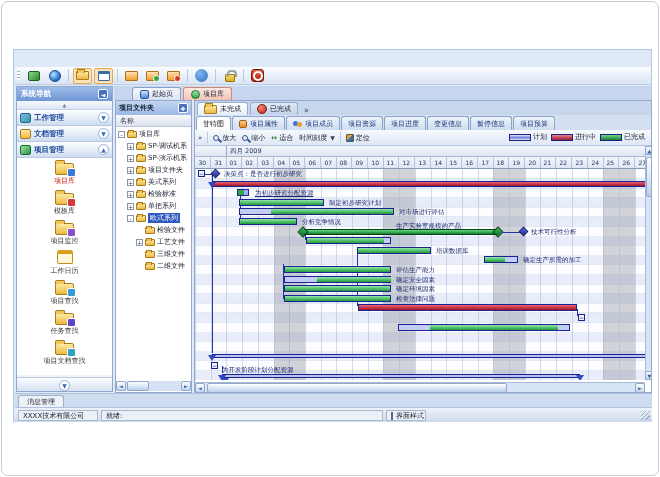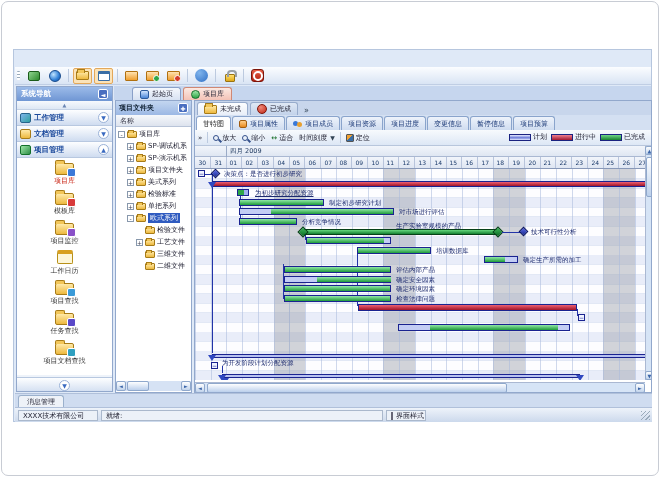--- a/index.html
+++ b/index.html
@@ -569,21 +569,21 @@
             <div class="gdone" style="left: 0px; width: 72px;"></div>
           </div>
           <div class="glabel" style="left: 241px; top: 77.8px;">培训数据库</div>
           <div class="gbar" style="left: 289px; top: 86.8px; width: 34px; height: 7px;">
             <div class="gdone" style="left: 0px; width: 20px;"></div>
           </div>
           <div class="glabel" style="left: 328px; top: 86.8px;">确定生产所需的加工</div>
           <div class="gbar" style="left: 89px; top: 96.8px; width: 107px; height: 7px;">
             <div class="gdone" style="left: 0px; width: 105px;"></div>
           </div>
-          <div class="glabel" style="left: 201px; top: 96.8px;">评估内部产品</div>
+          <div class="glabel" style="left: 201px; top: 96.8px;">评估生产能力</div>
           <div class="gbar" style="left: 89px; top: 106.8px; width: 107px; height: 7px;">
             <div class="gdone" style="left: 32px; width: 74px;"></div>
           </div>
           <div class="glabel" style="left: 201px; top: 106.8px;">确定安全因素</div>
           <div class="gbar" style="left: 89px; top: 115.8px; width: 107px; height: 7px;">
             <div class="gdone" style="left: 0px; width: 105px;"></div>
           </div>
           <div class="glabel" style="left: 201px; top: 115.8px;">确定环境因素</div>
           <div class="gbar" style="left: 89px; top: 125.8px; width: 107px; height: 7px;">
             <div class="gdone" style="left: 0px; width: 105px;"></div>
@@ -592,21 +592,21 @@
           <div class="gbar" style="left: 163px; top: 134.8px; width: 219px; height: 7px;">
             <div class="gred" style="left: 0px; width: 100%;"></div>
           </div>
           <div class="tbox" style="left: 383px; top: 144.8px;">−</div>
           <div class="gbar" style="left: 203px; top: 154.8px; width: 172px; height: 7px;">
             <div class="gdone" style="left: 31px; width: 128px;"></div>
           </div>
           <div style="position: absolute; left: 17px; top: 184.8px; width: 443px; height: 4px; background: rgb(184, 194, 240); border: 1px solid rgb(26, 35, 144);"></div>
           <div class="tri" style="left: 13px; top: 185.8px;"></div>
           <div class="tbox" style="left: 16px; top: 192.8px;">−</div>
-          <div class="glabel" style="left: 27px; top: 190px; text-align: center;">为开发阶段计划分配资源</div>
+          <div class="glabel" style="left: 27px; top: 197px; text-align: center;">为开发阶段计划分配资源</div>
           <div style="position: absolute; left: 27px; top: 204.8px; width: 358px; height: 4px; background: rgb(184, 194, 240); border: 1px solid rgb(26, 35, 144);"></div>
           <div class="tri" style="left: 23px; top: 205.8px;"></div>
           <div class="tri" style="left: 381px; top: 205.8px;"></div>
           <div class="tri" style="left: 26px; top: 209px;"></div>
         </div>
 
       <div id="gvscroll">
         <span class="sar" style="left:-1px;top:0;width:9px;height:9px;line-height:8px">▲</span>
         <span class="sthumb" style="left:0;top:11px;width:7px;height:40px"></span>
         <span class="sar" style="left:-1px;bottom:0;width:9px;height:9px;line-height:8px">▼</span>

